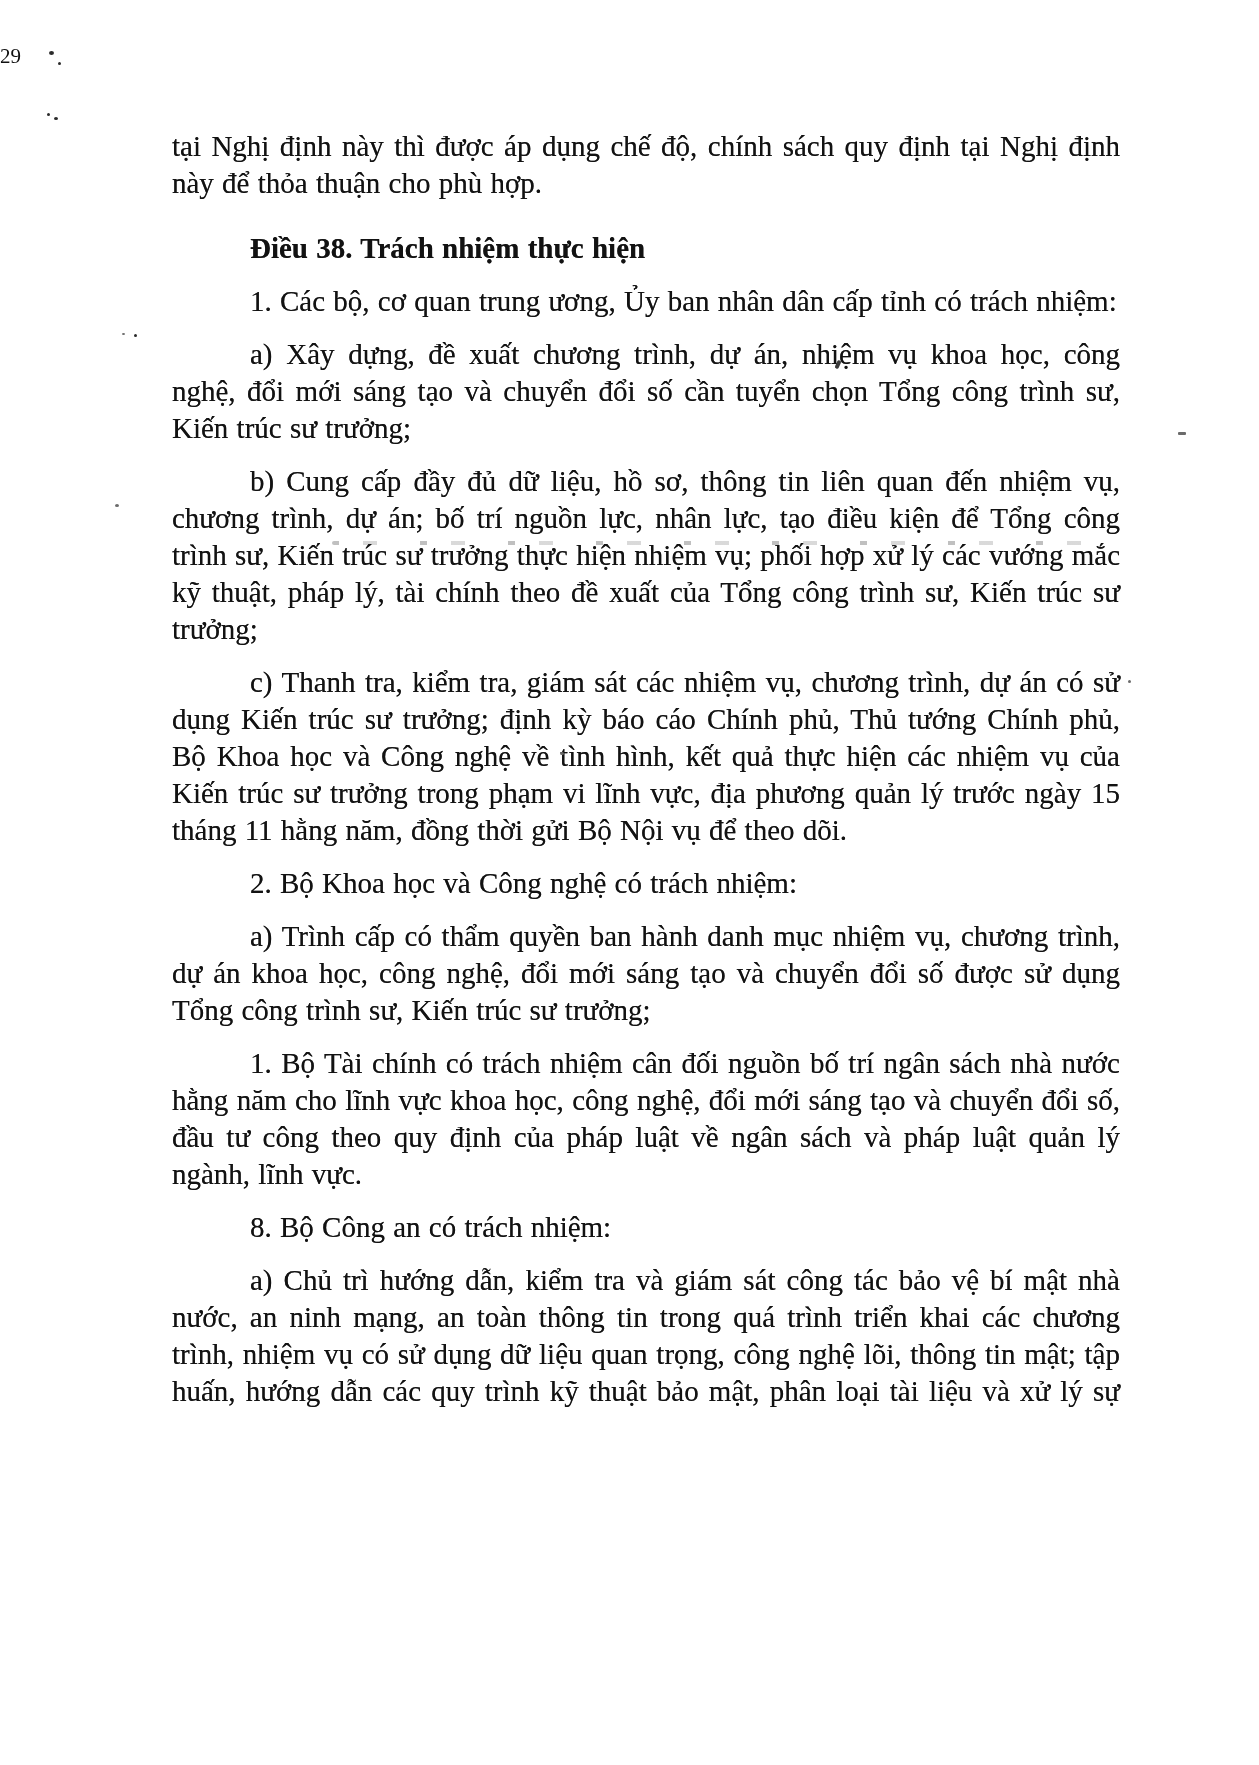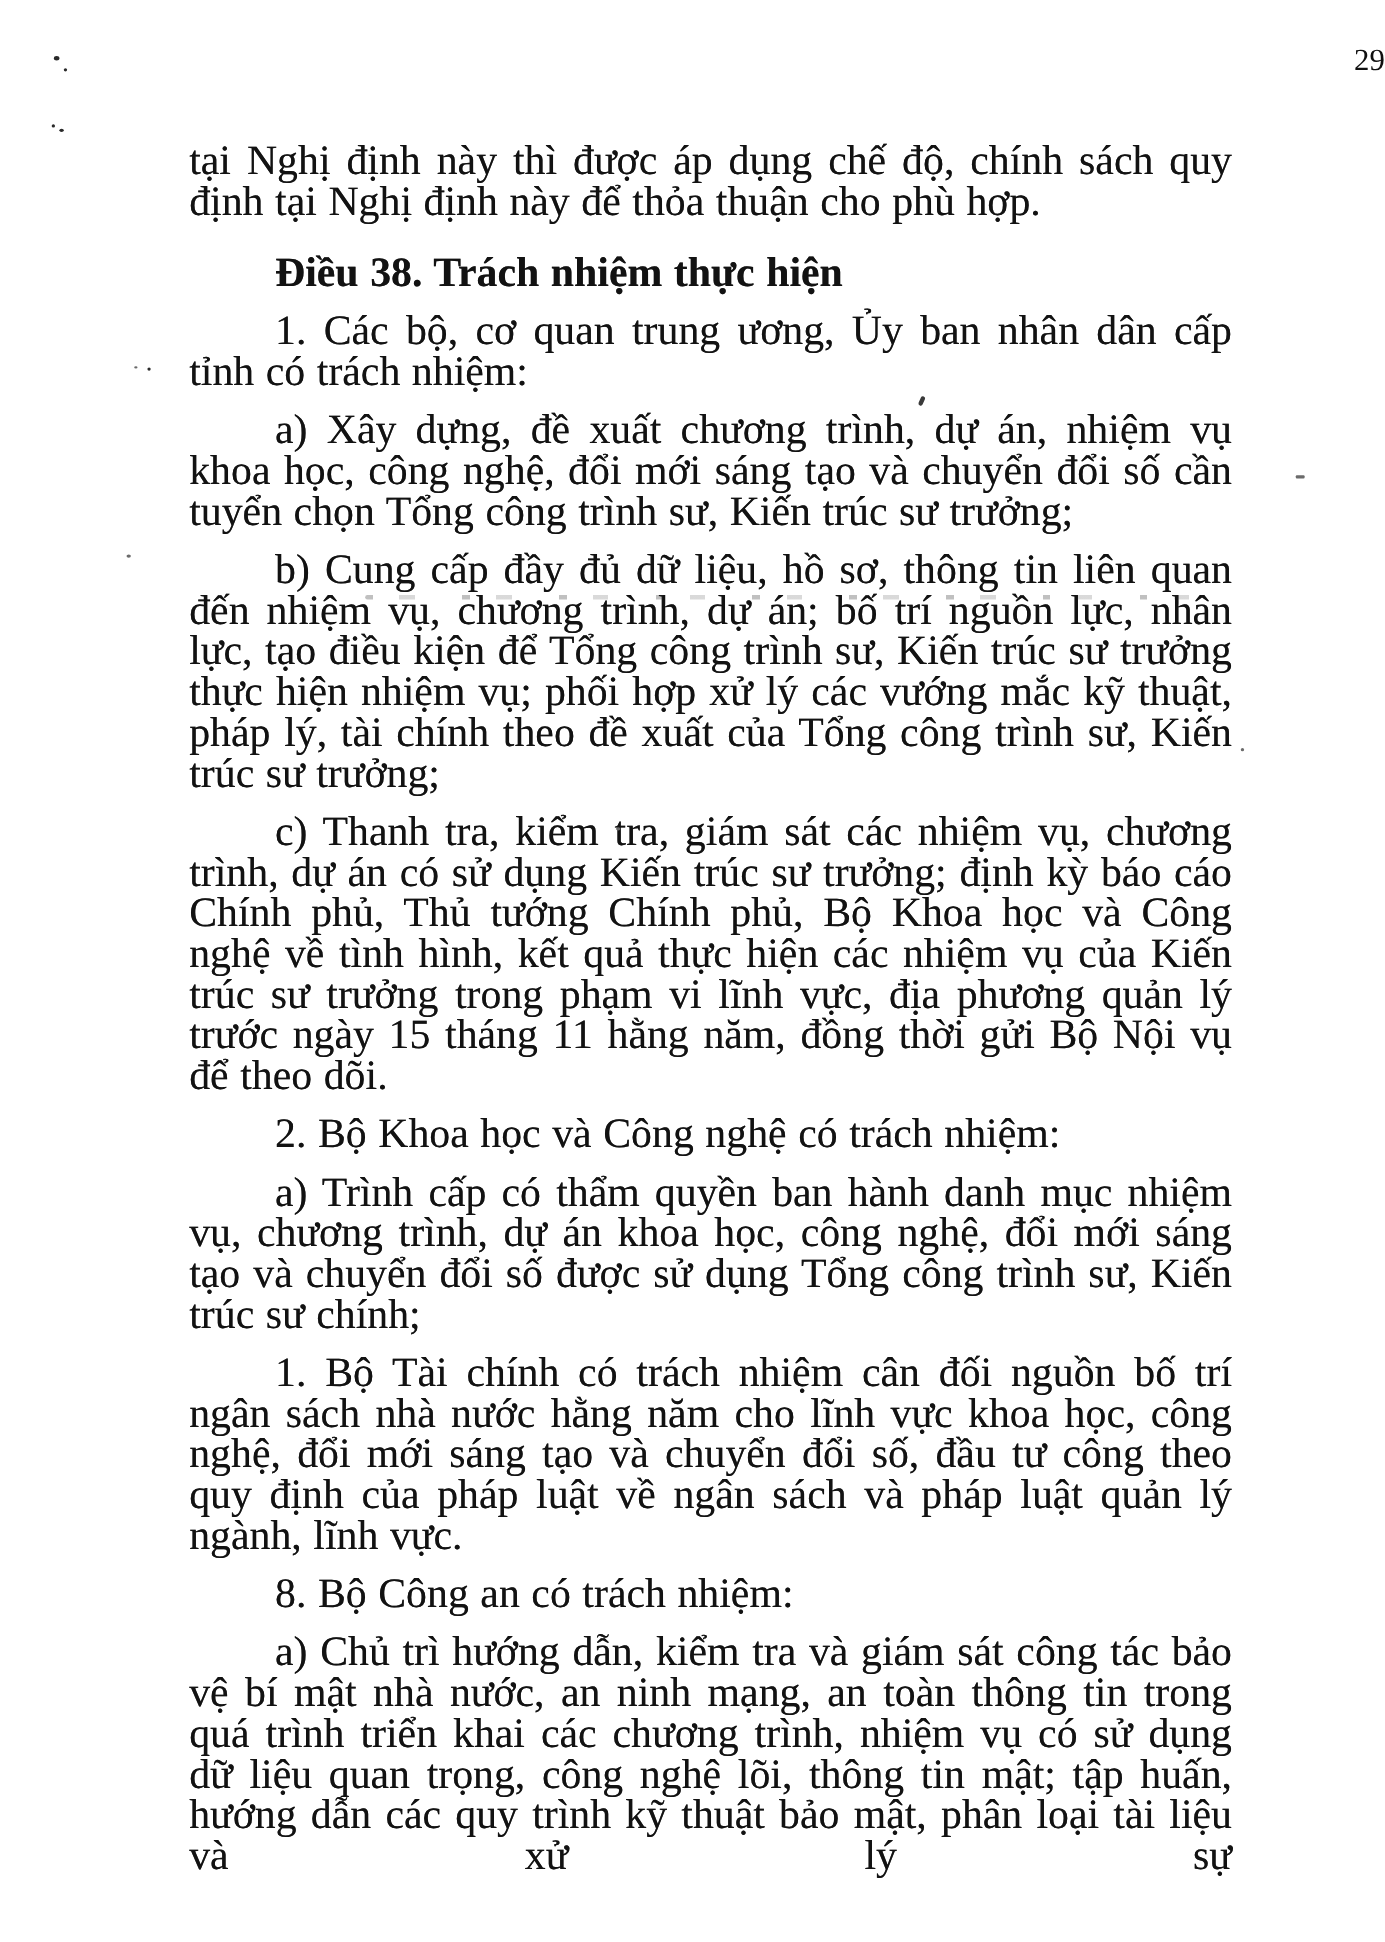--- a/index.html
+++ b/index.html
@@ -15,34 +15,34 @@
   .page {
     position: absolute;
     inset: 0;
     background: #ffffff;
   }
   .page-number {
     position: absolute;
     top: 40px;
     left: 0;
     width: 100%;
-    text-align: right;
-    font-size: 28px;
+    text-align: left;
+    font-size: 21px;
     line-height: 32px;
     color: #101010;
   }
   .doc-body {
     position: absolute;
     left: 172px;
     top: 128px;
     width: 948px;
   }
   .para {
     margin: 0 0 16px 0;
-    font-size: 38px;
+    font-size: 29px;
     line-height: 37px;
     text-align: justify;
     word-spacing: 1px;
     text-shadow: 0 0 0.4px rgba(0,0,0,0.65);
   }
   .para.indent { text-indent: 78px; }
   .para.heading { font-weight: 700; margin-top: 28px; }
   
   .doc-body .para:last-child { text-align-last: justify; margin-bottom: 0; }
 
@@ -84,21 +84,21 @@
   <div class="page-number">29</div>
 
   <div class="doc-body">
       <p class="para">tại Nghị định này thì được áp dụng chế độ, chính sách quy định tại Nghị định này để thỏa thuận cho phù hợp.</p>
       <p class="para indent heading">Điều 38. Trách nhiệm thực hiện</p>
       <p class="para indent">1. Các bộ, cơ quan trung ương, Ủy ban nhân dân cấp tỉnh có trách nhiệm:</p>
       <p class="para indent">a) Xây dựng, đề xuất chương trình, dự án, nhiệm vụ khoa học, công nghệ, đổi mới sáng tạo và chuyển đổi số cần tuyển chọn Tổng công trình sư, Kiến trúc sư trưởng;</p>
       <p class="para indent">b) Cung cấp đầy đủ dữ liệu, hồ sơ, thông tin liên quan đến nhiệm vụ, chương trình, dự án; bố trí nguồn lực, nhân lực, tạo điều kiện để Tổng công trình sư, Kiến trúc sư trưởng thực hiện nhiệm vụ; phối hợp xử lý các vướng mắc kỹ thuật, pháp lý, tài chính theo đề xuất của Tổng công trình sư, Kiến trúc sư trưởng;</p>
       <p class="para indent">c) Thanh tra, kiểm tra, giám sát các nhiệm vụ, chương trình, dự án có sử dụng Kiến trúc sư trưởng; định kỳ báo cáo Chính phủ, Thủ tướng Chính phủ, Bộ Khoa học và Công nghệ về tình hình, kết quả thực hiện các nhiệm vụ của Kiến trúc sư trưởng trong phạm vi lĩnh vực, địa phương quản lý trước ngày 15 tháng 11 hằng năm, đồng thời gửi Bộ Nội vụ để theo dõi.</p>
       <p class="para indent">2. Bộ Khoa học và Công nghệ có trách nhiệm:</p>
-      <p class="para indent">a) Trình cấp có thẩm quyền ban hành danh mục nhiệm vụ, chương trình, dự án khoa học, công nghệ, đổi mới sáng tạo và chuyển đổi số được sử dụng Tổng công trình sư, Kiến trúc sư chính;</p>
+      <p class="para indent">a) Trình cấp có thẩm quyền ban hành danh mục nhiệm vụ, chương trình, dự án khoa học, công nghệ, đổi mới sáng tạo và chuyển đổi số được sử dụng Tổng công trình sư, Kiến trúc sư trưởng;</p>
       <p class="para indent">1. Bộ Tài chính có trách nhiệm cân đối nguồn bố trí ngân sách nhà nước hằng năm cho lĩnh vực khoa học, công nghệ, đổi mới sáng tạo và chuyển đổi số, đầu tư công theo quy định của pháp luật về ngân sách và pháp luật quản lý ngành, lĩnh vực.</p>
       <p class="para indent">8. Bộ Công an có trách nhiệm:</p>
       <p class="para indent">a) Chủ trì hướng dẫn, kiểm tra và giám sát công tác bảo vệ bí mật nhà nước, an ninh mạng, an toàn thông tin trong quá trình triển khai các chương trình, nhiệm vụ có sử dụng dữ liệu quan trọng, công nghệ lõi, thông tin mật; tập huấn, hướng dẫn các quy trình kỹ thuật bảo mật, phân loại tài liệu và xử lý sự</p>
     </div>
 
   <div class="artifact" style="left:49px; top:51px; width:5px; height:4px;"></div>
   <div class="artifact" style="left:58px; top:62px; width:3px; height:3px;"></div>
   <div class="artifact" style="left:47px; top:113px; width:3px; height:3px;"></div>
   <div class="artifact" style="left:54px; top:117px; width:4px; height:3px;"></div>
   <div class="artifact faint" style="left:122px; top:333px; width:3px; height:2px;"></div>

